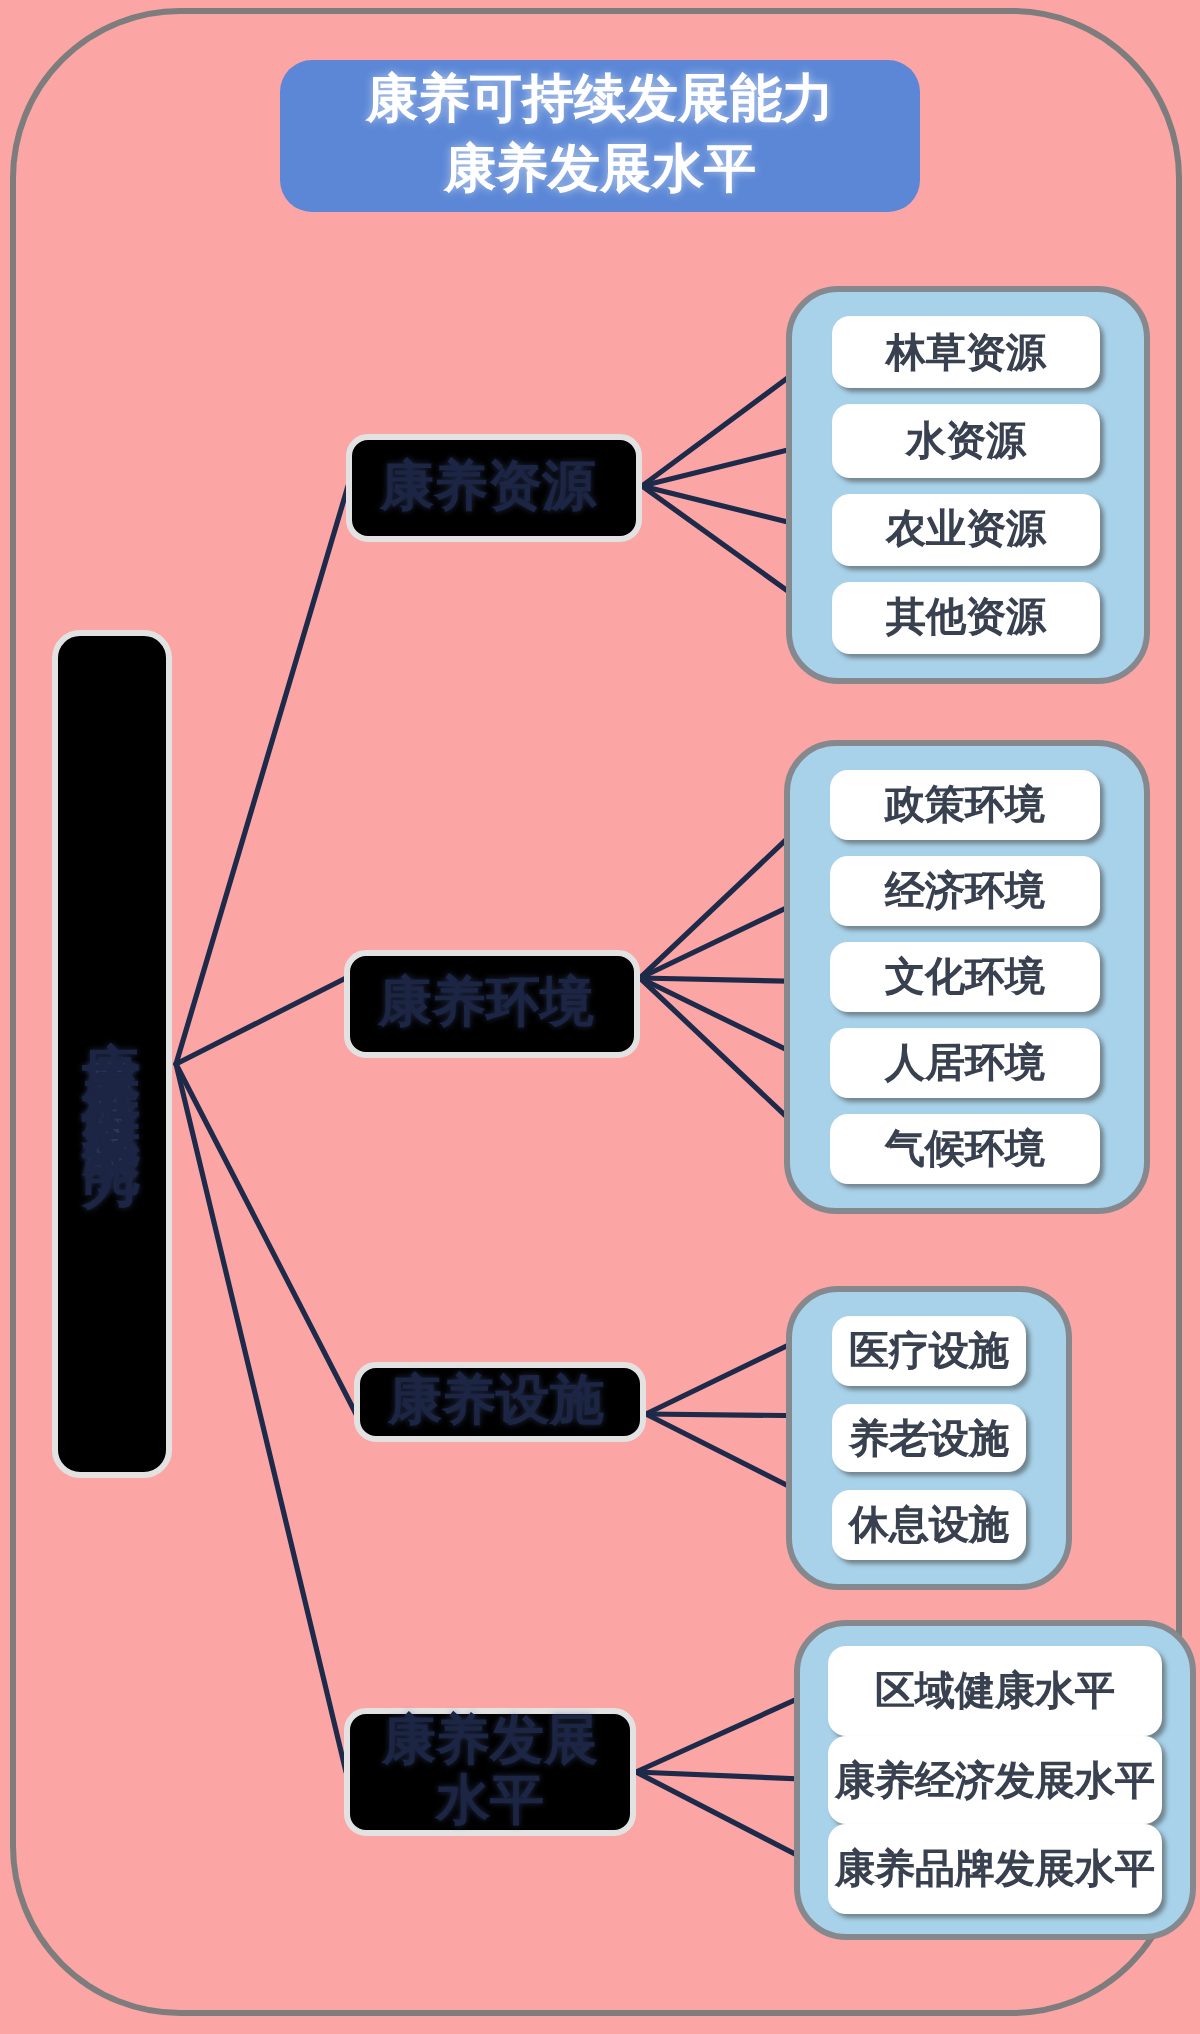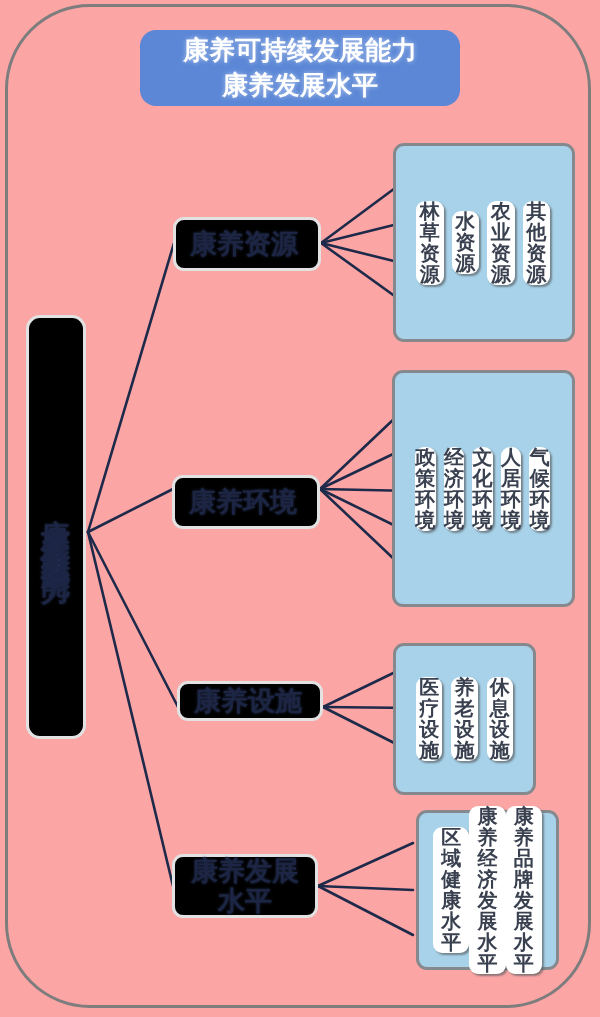--- a/index.html
+++ b/index.html
@@ -88,30 +88,29 @@
     text-shadow: 0 0 3px rgba(70,90,150,0.45);
   }
   .branch-0 { left: 173px; top: 217px; width: 148px; height: 54px; }
   .branch-1 { left: 172px; top: 475px; width: 148px; height: 54px; }
   .branch-2 { left: 177px; top: 681px; width: 146px; height: 40px; }
   .branch-3 { left: 172px; top: 854px; width: 146px; height: 64px; }
   .group {
     position: absolute;
     background: #A8D2E9;
     border: 3px solid #85898E;
-    border-radius: 11px;
-    box-sizing: border-box;
-    display: flex;
-    flex-direction: row;
-    align-items: center;
+    border-radius: 26px;
+    box-sizing: border-box;
+    display: flex;
+    flex-direction: column;
   }
   .group-0 { left: 393px; top: 143px; width: 182px; height: 199px; padding: 12px 22px 12px 20px; gap: 8px; }
   .group-1 { left: 392px; top: 370px; width: 183px; height: 237px; padding: 12px 22px 12px 20px; gap: 8px; }
   .group-2 { left: 393px; top: 633px; width: 143px; height: 152px; padding: 12px 20px; gap: 9px; margin-top: 10px; }
-  .group-3 { left: 416px; top: 810px; width: 143px; height: 160px; padding: 10px 14px; gap: 0; }
+  .group-3 { left: 397px; top: 810px; width: 201px; height: 160px; padding: 10px 14px; gap: 0; }
   .leaf-box {
     flex: 1;
     background: #FFFFFF;
     border-radius: 9px;
     box-shadow: 2px 2px 2px rgba(85,90,95,0.65);
     color: #39404F;
     font-weight: bold;
     font-size: 20px;
     line-height: 21px;
     display: flex;

